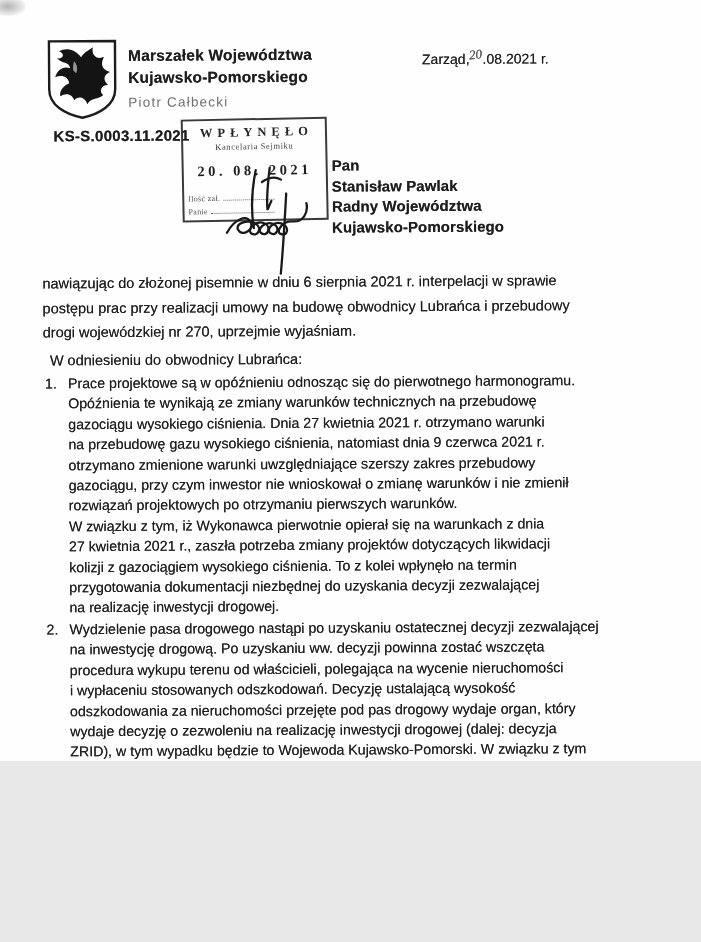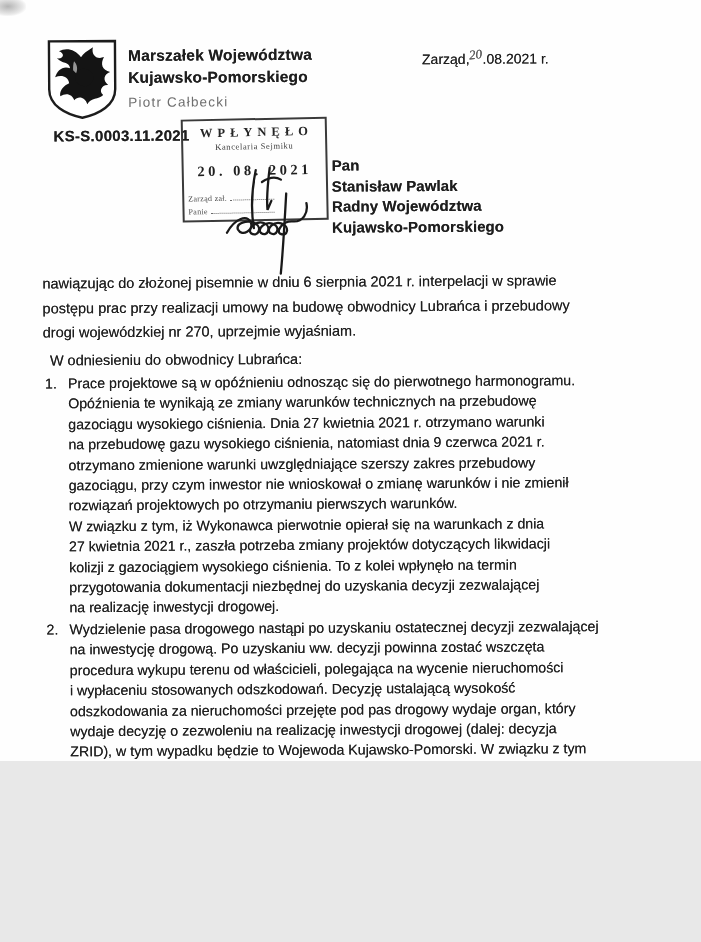--- a/index.html
+++ b/index.html
@@ -86,21 +86,21 @@
       <span>Zarząd,</span><span class="hand-day">20</span><span>.08.2021 r.</span>
     </div>
 
     <div class="abs refnum ink">KS-S.0003.11.2021</div>
 
     <div class="abs stamp">
       <div class="stamp-title">WPŁYNĘŁO</div>
       <div class="stamp-office">Kancelaria Sejmiku</div>
       <div class="stamp-date">20. 08. 2021</div>
       <div class="stamp-field f1">
-        <span>Zarząd zał.</span>
+        <span>Ilość zał.</span>
         <span class="dots"></span>
       </div>
       <div class="stamp-field f2">
         <span>Panie</span>
         <span class="dots"></span>
       </div>
       <svg class="sig" viewBox="0 0 118 112" fill="none" stroke="#191919" stroke-width="2.3" stroke-linecap="round">
         <path d="M34,4 C30,22 28,42 31,62"></path>
         <path d="M48,2 C46,16 44,32 45,44 l4,-9"></path>
         <path d="M40,16 q11,-7 19,-2"></path>

